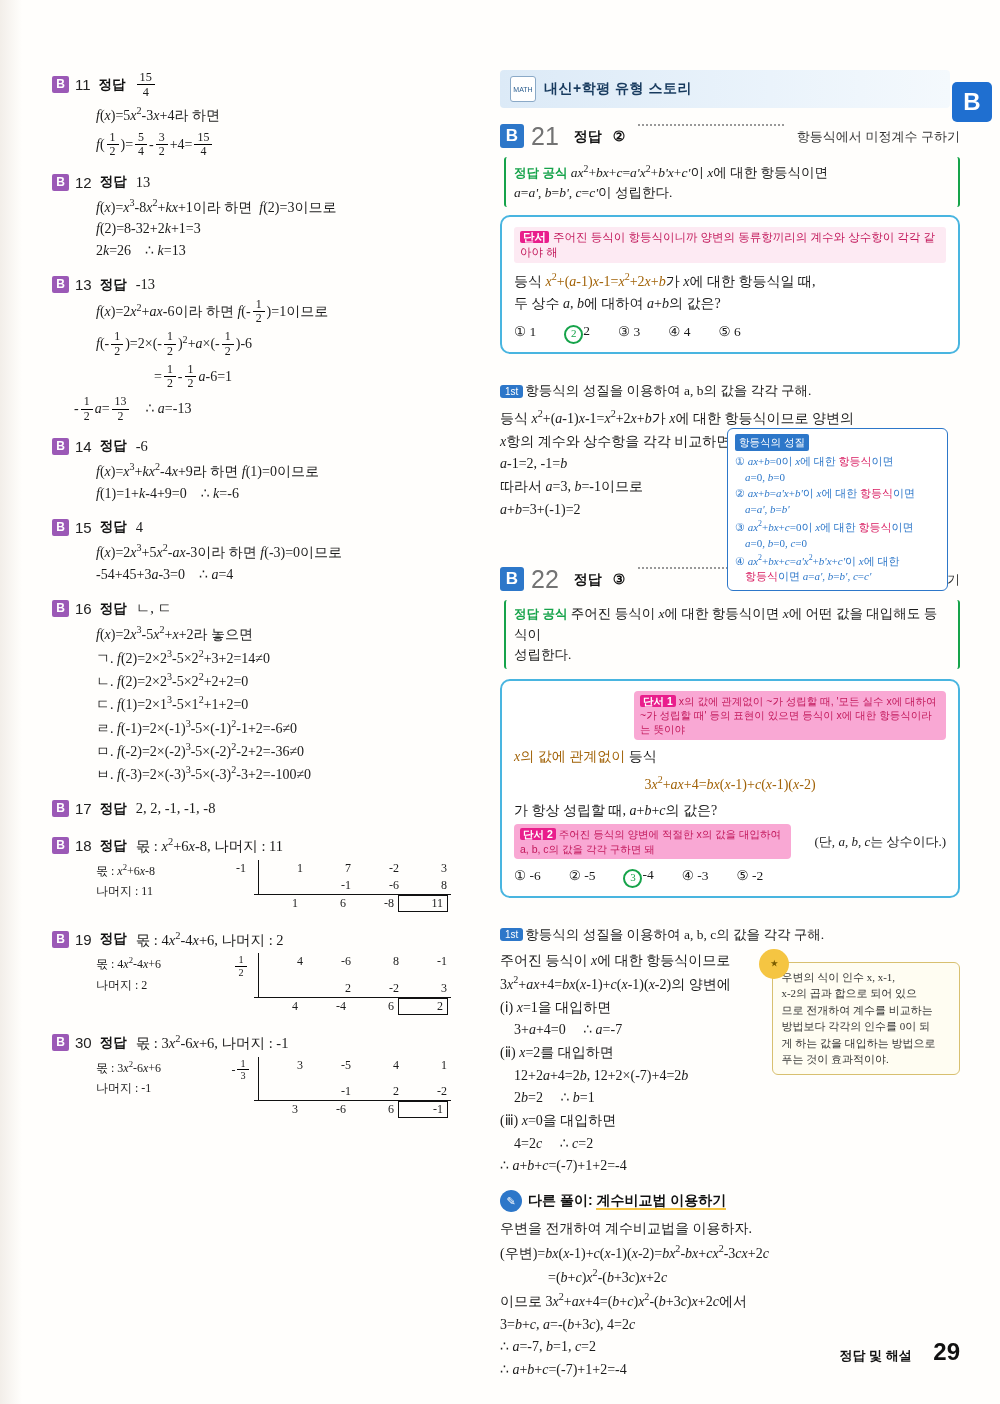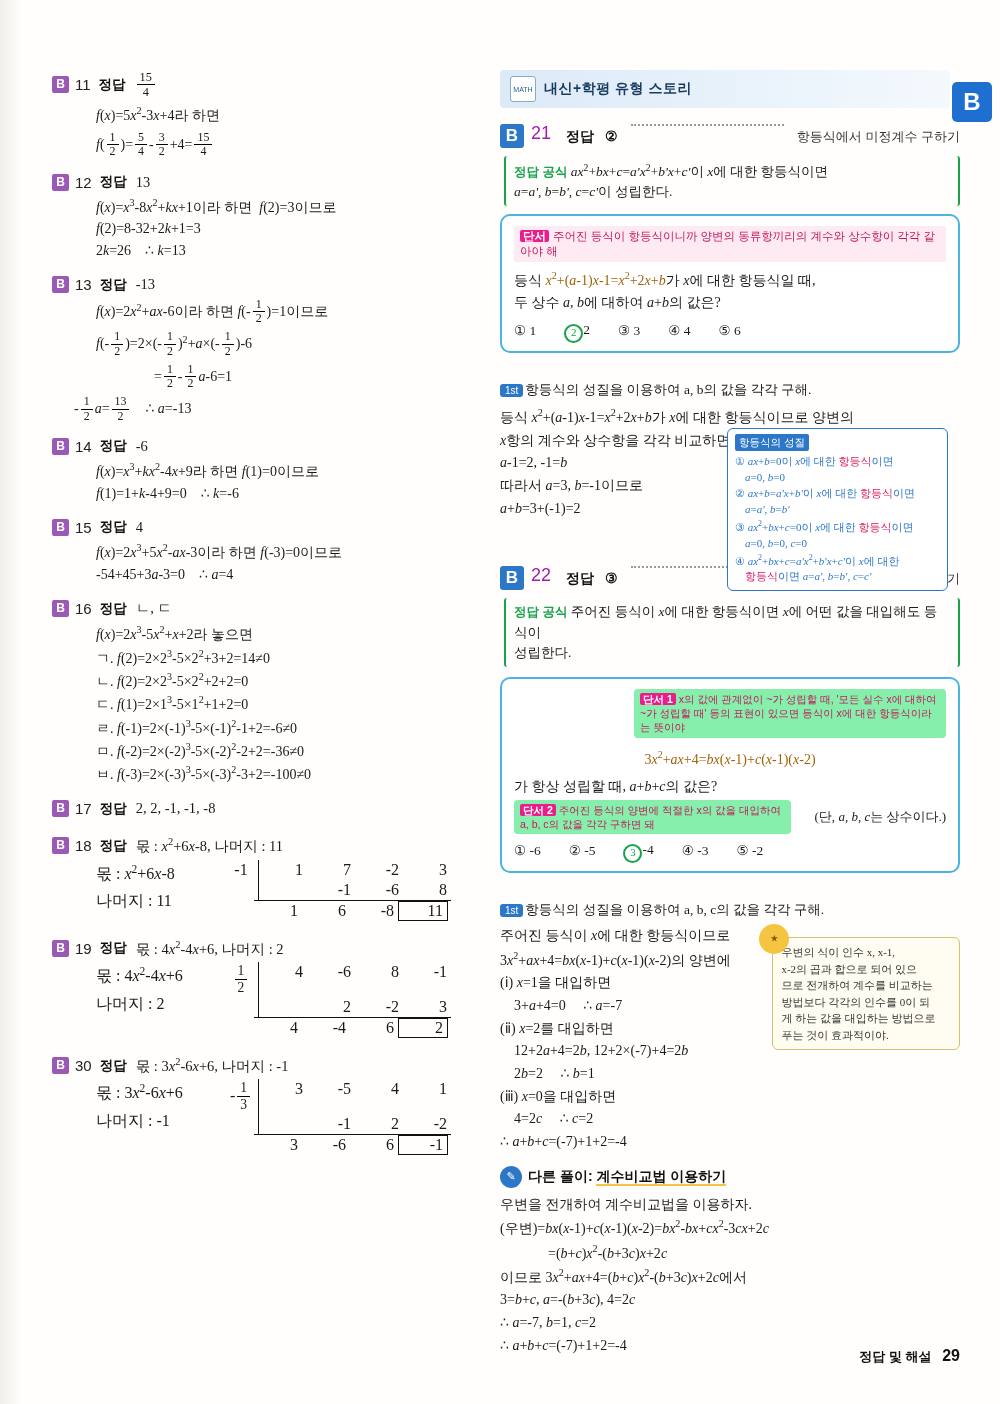--- a/index.html
+++ b/index.html
@@ -39,21 +39,21 @@
   em{font-style:italic;font-family:"Liberation Serif",serif;}
 
   
   .frac{display:inline-block;vertical-align:-0.55em;text-align:center;font-size:.85em;margin:0 2px;}
   .frac .n{display:block;border-bottom:1px solid #000;padding:0 3px;line-height:1.15;}
   .frac .d{display:block;padding:0 3px;line-height:1.15;}
 
   sup{font-size:.72em;vertical-align:super;}
 
   
-  .syn{margin:4px 0 0 44px;display:flex;gap:10px;align-items:flex-start;font-size:16px;}
+  .syn{margin:4px 0 0 44px;display:flex;gap:10px;align-items:flex-start;font-size:12px;}
   .syn-left{min-width:118px;line-height:1.7;}
   .syn-box{position:relative;font-family:"Liberation Serif",serif;}
   .syn-row{display:flex;}
   .syn-c{width:40px;text-align:right;padding:1px 4px;}
   .syn-k{width:30px;text-align:center;padding:1px 2px;}
   .vline{border-left:1px solid #111;}
   .topline{border-top:1px solid #111;}
   .boxed{border:1px solid #111;padding:0 4px;}
 
   
@@ -74,21 +74,21 @@
     position:absolute;right:8px;top:82px;width:40px;height:40px;background:#1f6fd0;border-radius:5px;
     color:#fff;font-family:"Liberation Sans",sans-serif;font-weight:bold;font-size:24px;
     display:flex;align-items:center;justify-content:center;
   }
 
   .bigq{display:flex;align-items:flex-start;gap:7px;margin-top:16px;}
   .bigbox{
     background:#2d77c9;color:#fff;font-family:"Liberation Sans",sans-serif;font-weight:bold;
     font-size:17px;width:24px;height:24px;display:flex;align-items:center;justify-content:center;border-radius:3px;
   }
-  .bignum{font-family:"Liberation Sans",sans-serif;font-size:18px;color:#a21caf;line-height:1;}
+  .bignum{font-family:"Liberation Sans",sans-serif;font-size:25px;color:#737373;line-height:1;}
   .bigans{font-family:"Liberation Sans",sans-serif;font-weight:bold;font-size:14px;margin-left:8px;color:#111;padding-top:4px;}
   .dots{flex:1;border-bottom:2px dotted #999;margin:0 6px 6px 6px;}
   .topic{font-family:"Liberation Sans",sans-serif;font-size:13px;color:#333;padding-top:4px;}
 
   .formula{
     border-left:2px solid #16a34a;border-right:2px solid #16a34a;
     border-radius:3px;margin:8px 0 0 4px;padding:4px 8px;font-size:13.5px;line-height:1.5;
     position:relative;
   }
   .formula .tag{color:#16a34a;font-weight:bold;font-family:"Liberation Sans",sans-serif;font-size:12.5px;}
@@ -131,30 +131,30 @@
     background:#f5c542;display:flex;align-items:center;justify-content:center;
     font-size:8px;color:#7a5c00;font-family:"Liberation Sans",sans-serif;font-weight:bold;
   }
   .altbox{display:flex;align-items:center;gap:6px;margin-top:12px;}
   .altcircle{width:22px;height:22px;border-radius:50%;background:#2d77c9;color:#fff;
     display:flex;align-items:center;justify-content:center;font-size:11px;}
   .alttitle{font-family:"Liberation Sans",sans-serif;font-weight:bold;font-size:14px;color:#111;}
   .alttitle .u{border-bottom:2px solid #f5c542;}
 
   .pink-callout{
-    background:#86efac;border-radius:4px;padding:3px 6px;font-size:10.5px;color:#c2185b;line-height:1.35;
+    background:#f9a8d4;border-radius:4px;padding:3px 6px;font-size:10.5px;color:#c2185b;line-height:1.35;
     font-family:"Liberation Sans",sans-serif;
   }
   .pink-callout b{background:#e91e8c;color:#fff;border-radius:2px;padding:0 3px;margin-right:3px;}
 
   .footer{
     position:absolute;right:40px;bottom:38px;font-family:"Liberation Sans",sans-serif;
     font-size:13px;color:#111;font-weight:bold;
   }
-  .footer .pg{font-size:16px;margin-left:7px;}
+  .footer .pg{font-size:24px;margin-left:18px;}
 </style>
 </head>
 <body>
 
 <div class="page">
 
   <div class="tabB">B</div>
 
   <div class="col-left">
 
@@ -445,20 +445,21 @@
       <div><span class="tag">정답 공식</span>
         <span>주어진 등식이 <em>x</em>에 대한 항등식이면 <em>x</em>에 어떤 값을 대입해도 등식이</span></div>
       <div>성립한다.</div>
     </div>
 
     <div class="qbox" style="margin-top:10px;">
       <div class="pink-callout" style="margin-left:120px;">
         <b>단서 1</b><span>x의 값에 관계없이 ~가 성립할 때, '모든 실수 x에 대하여 ~가 성립할 때' 등의 표현이 있으면 등식이 x에 대한 항등식이라는 뜻이야</span>
       </div>
       <div class="qtext" style="margin-top:6px;">
+        <div><span class="hl"><em>x</em>의 값에 관계없이</span> 등식</div>
         <div style="text-align:center;padding:4px 0;"><span class="hl">3<em>x</em><sup>2</sup>+<em>ax</em>+4=<em>bx</em>(<em>x</em>-1)+<em>c</em>(<em>x</em>-1)(<em>x</em>-2)</span></div>
         <div>가 항상 성립할 때, <em>a</em>+<em>b</em>+<em>c</em>의 값은?</div>
       </div>
       <div class="pink-callout" style="margin-top:2px;width:265px;">
         <b>단서 2</b><span>주어진 등식의 양변에 적절한 x의 값을 대입하여 a, b, c의 값을 각각 구하면 돼</span>
       </div>
       <div style="text-align:right;font-size:13px;margin-top:-26px;">(단, <em>a</em>, <em>b</em>, <em>c</em>는 상수이다.)</div>
       <div class="choices" style="margin-top:16px;">
         <span>① -6</span>
         <span>② -5</span>

